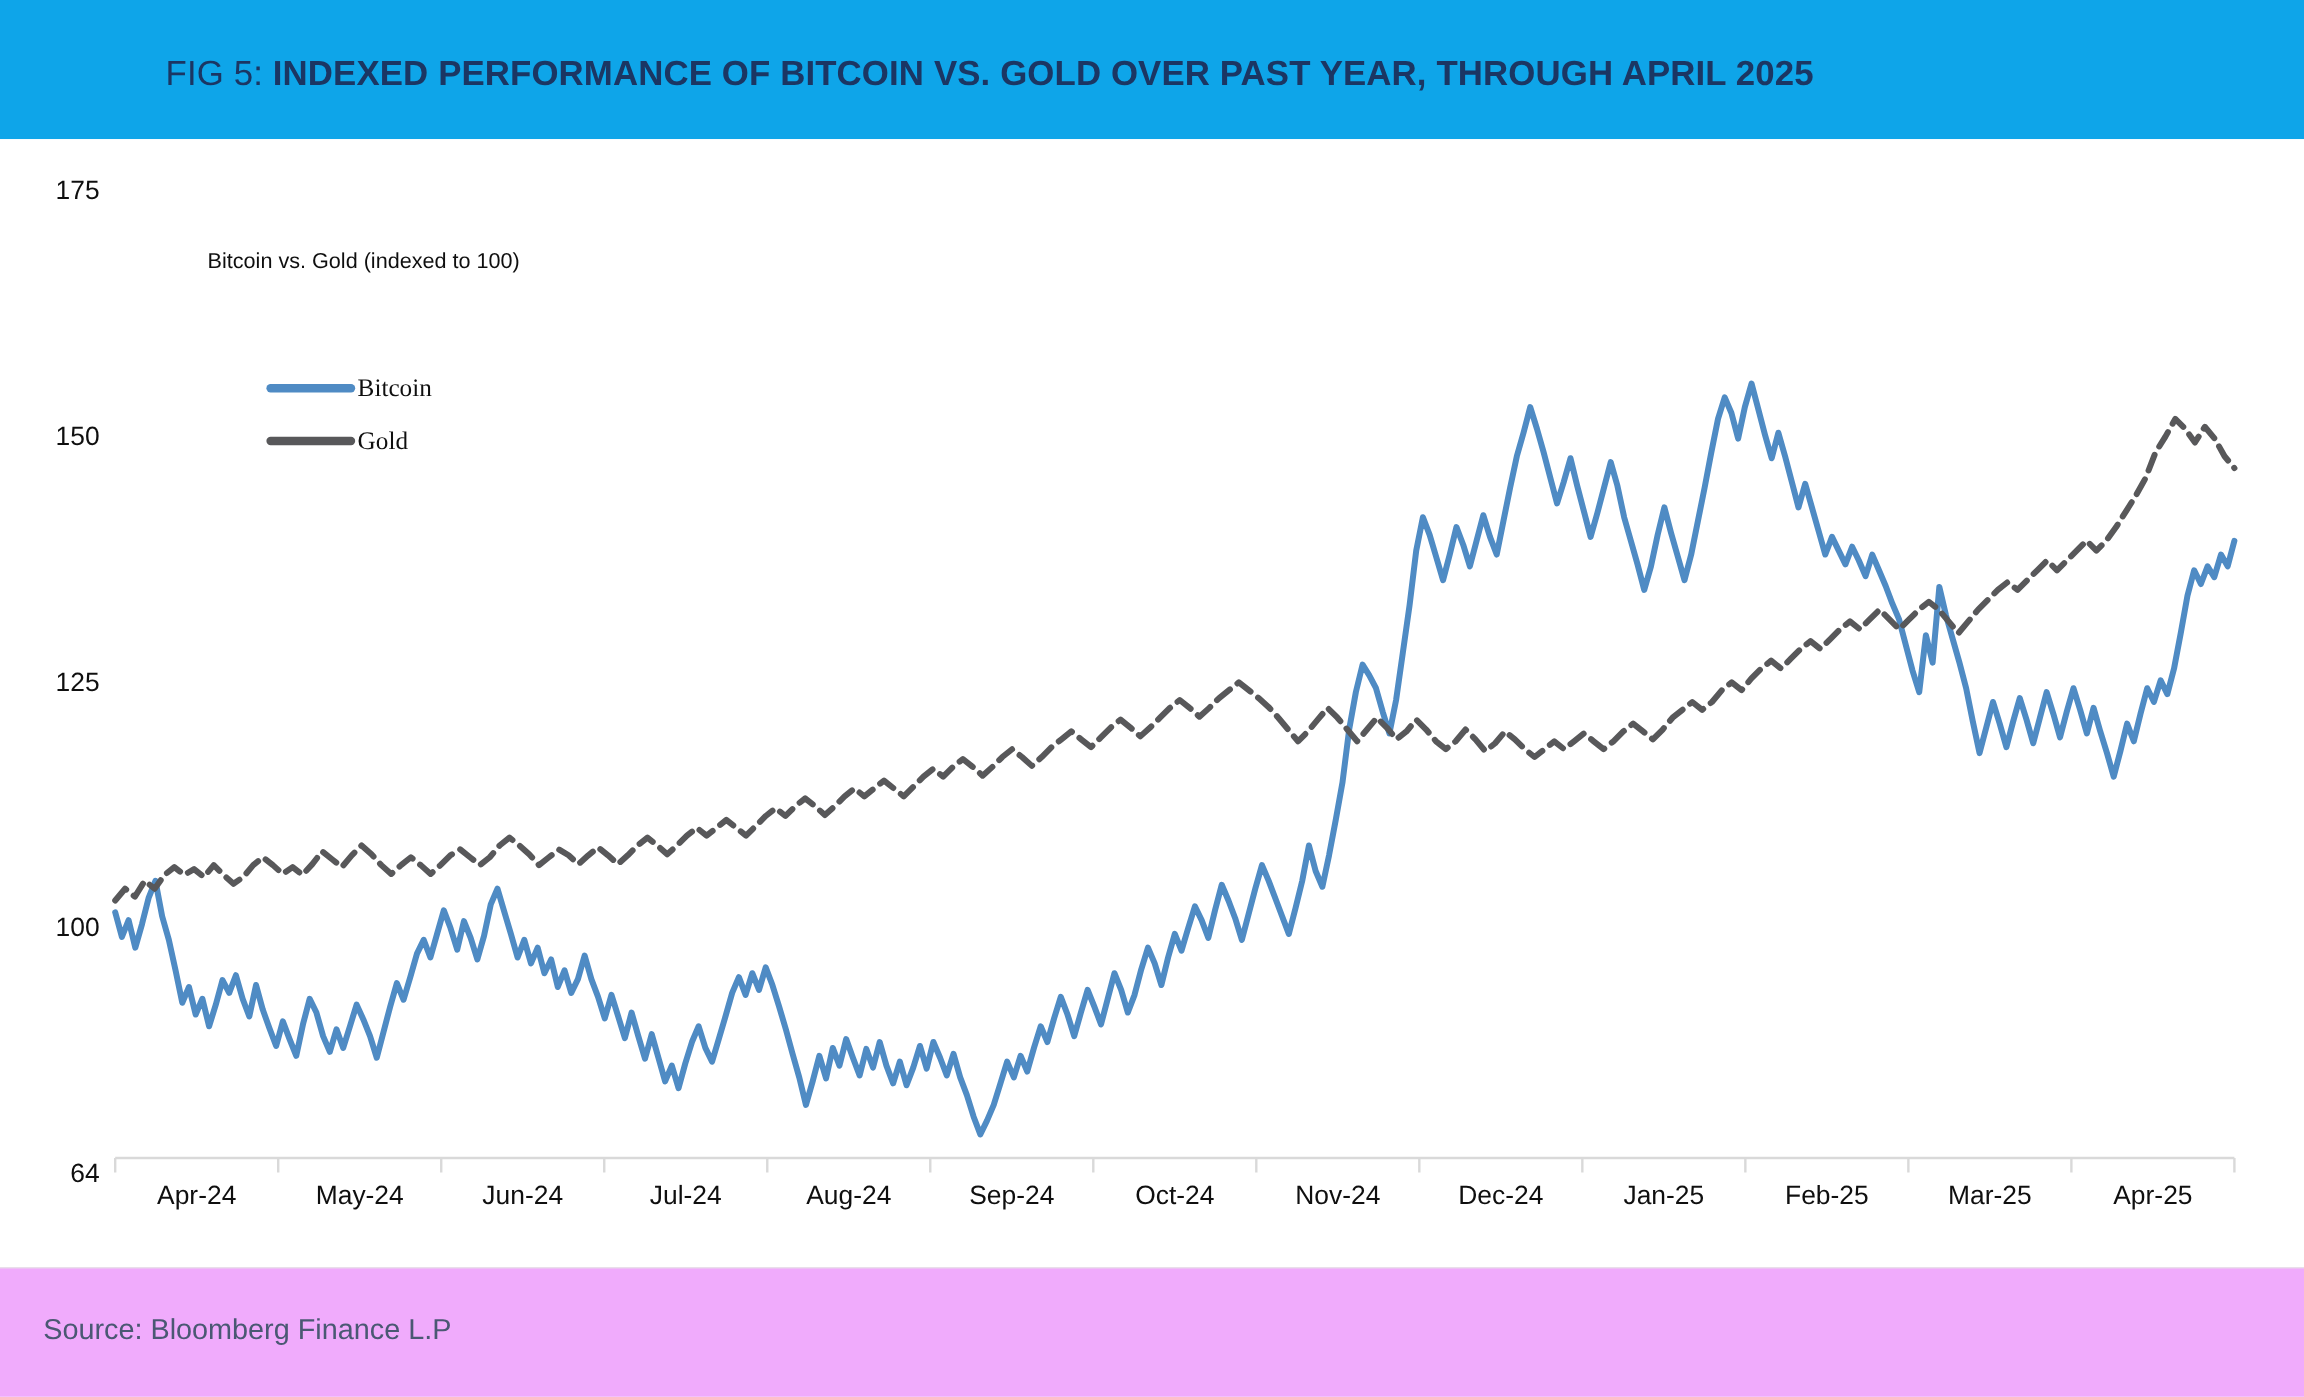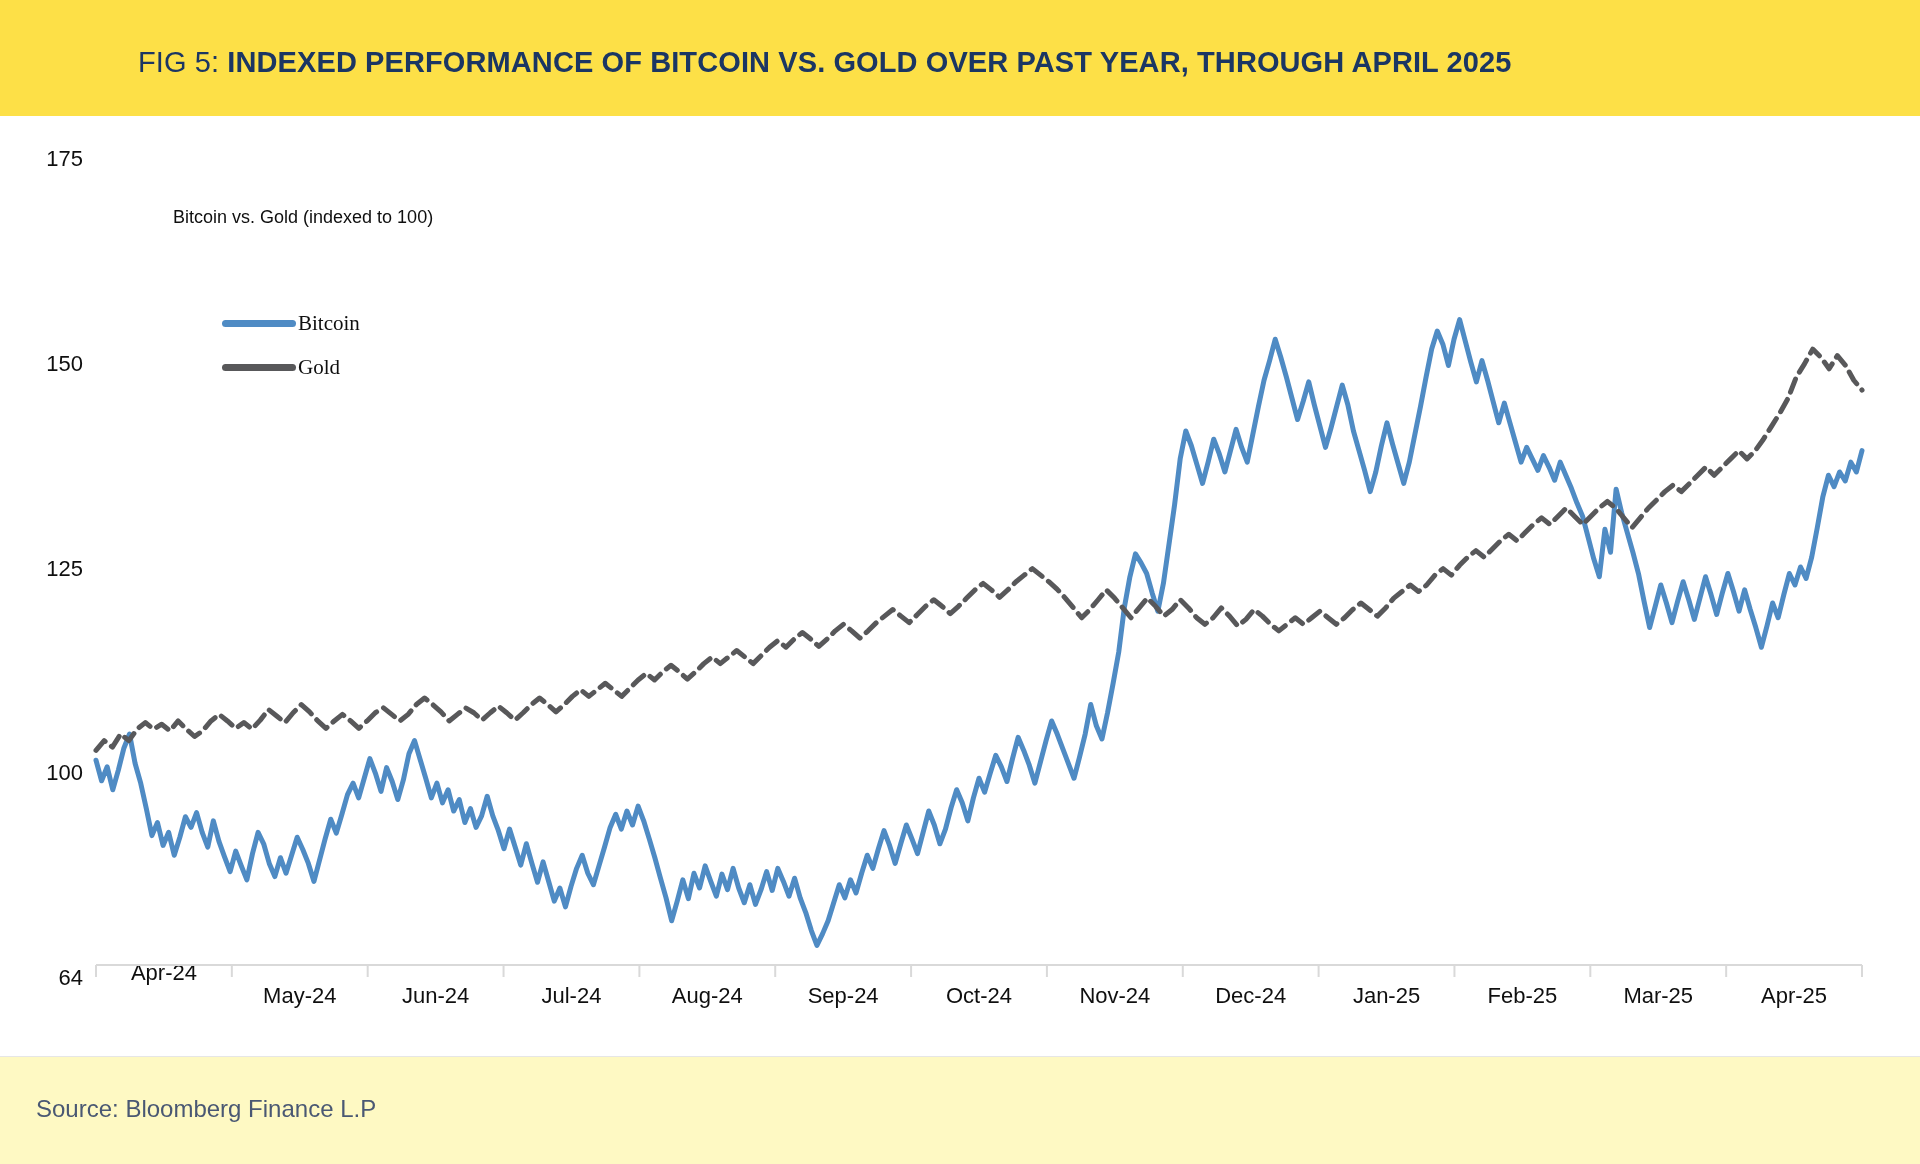--- a/index.html
+++ b/index.html
@@ -55,33 +55,33 @@
     transform:translateX(-50%);
     white-space:nowrap;
   }
   .xlabels{position:absolute;left:0;top:0;width:1920px;height:940px;}
 
   svg.plot{position:absolute;left:0;top:0;width:1920px;height:940px;}
 
   
   .footer-band{
     position:absolute;left:0;top:1056px;width:1920px;height:108px;
-    background:#fef9c3;border-top:1px solid #e6e6e6;
+    background:#f0abfc;border-top:1px solid #e6e6e6;
   }
   .footer-text{
     position:absolute;left:36px;top:38px;
     font-size:24px;color:#4a5873;white-space:nowrap;
   }
 </style>
 </head>
 <body>
 
 <div class="page">
 
-  <div class="header-band" style="background: #fde047;">
+  <div class="header-band" style="background: #0ea5e9;">
     <div class="header-title" style="color: rgb(27, 54, 99);">
       <span class="fig">FIG 5:</span>
       <span class="rest">INDEXED PERFORMANCE OF BITCOIN VS. GOLD OVER PAST YEAR, THROUGH APRIL 2025</span>
     </div>
   </div>
 
   <div class="chart-body">
 
     <div class="plot-title">Bitcoin vs. Gold (indexed to 100)</div>
 
@@ -97,21 +97,21 @@
     </div>
 
     <div class="ylabels">
         <div class="ytick" style="top: 30px;">175</div>
         <div class="ytick" style="top: 234.75px;">150</div>
         <div class="ytick" style="top: 439.5px;">125</div>
         <div class="ytick" style="top: 644.25px;">100</div>
         <div class="ytick" style="top: 849px;">64</div>
       </div>
     <div class="xlabels">
-        <div class="xtick" style="left: 163.923px; top: 844px;">Apr-24</div>
+        <div class="xtick" style="left: 163.923px; top: 867px;">Apr-24</div>
         <div class="xtick" style="left: 299.769px; top: 867px;">May-24</div>
         <div class="xtick" style="left: 435.615px; top: 867px;">Jun-24</div>
         <div class="xtick" style="left: 571.462px; top: 867px;">Jul-24</div>
         <div class="xtick" style="left: 707.308px; top: 867px;">Aug-24</div>
         <div class="xtick" style="left: 843.154px; top: 867px;">Sep-24</div>
         <div class="xtick" style="left: 979px; top: 867px;">Oct-24</div>
         <div class="xtick" style="left: 1114.85px; top: 867px;">Nov-24</div>
         <div class="xtick" style="left: 1250.69px; top: 867px;">Dec-24</div>
         <div class="xtick" style="left: 1386.54px; top: 867px;">Jan-25</div>
         <div class="xtick" style="left: 1522.38px; top: 867px;">Feb-25</div>

